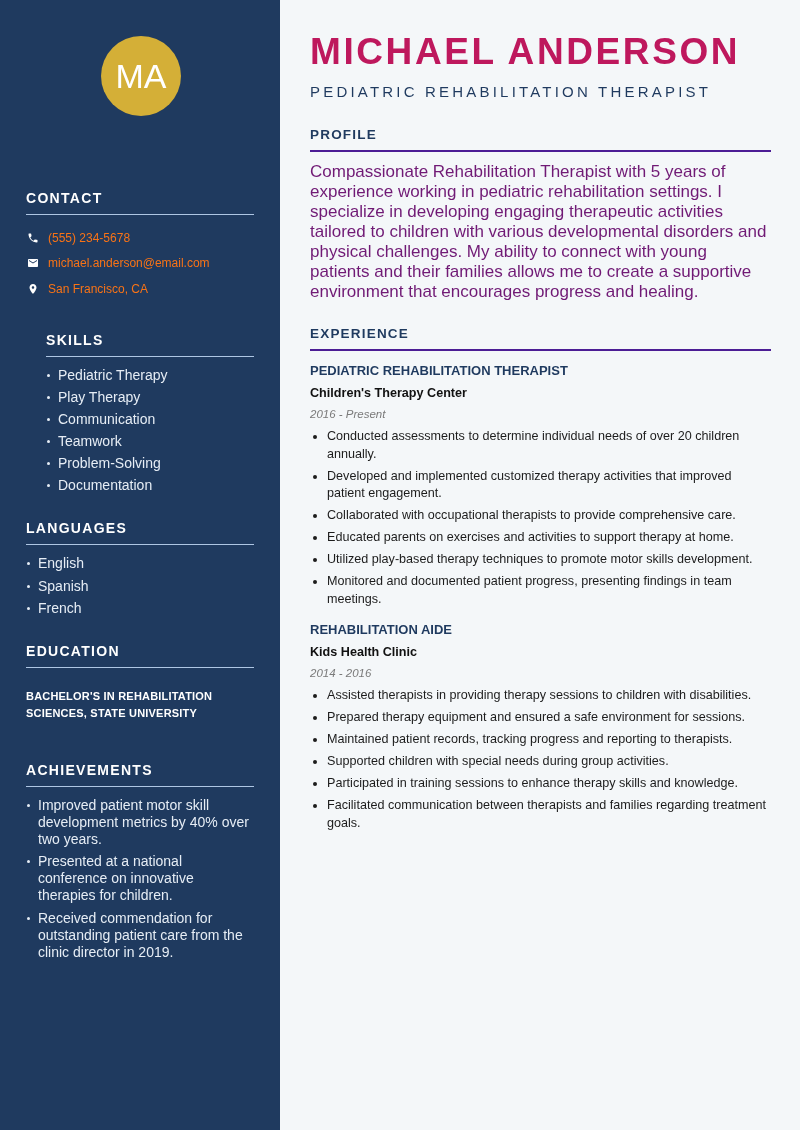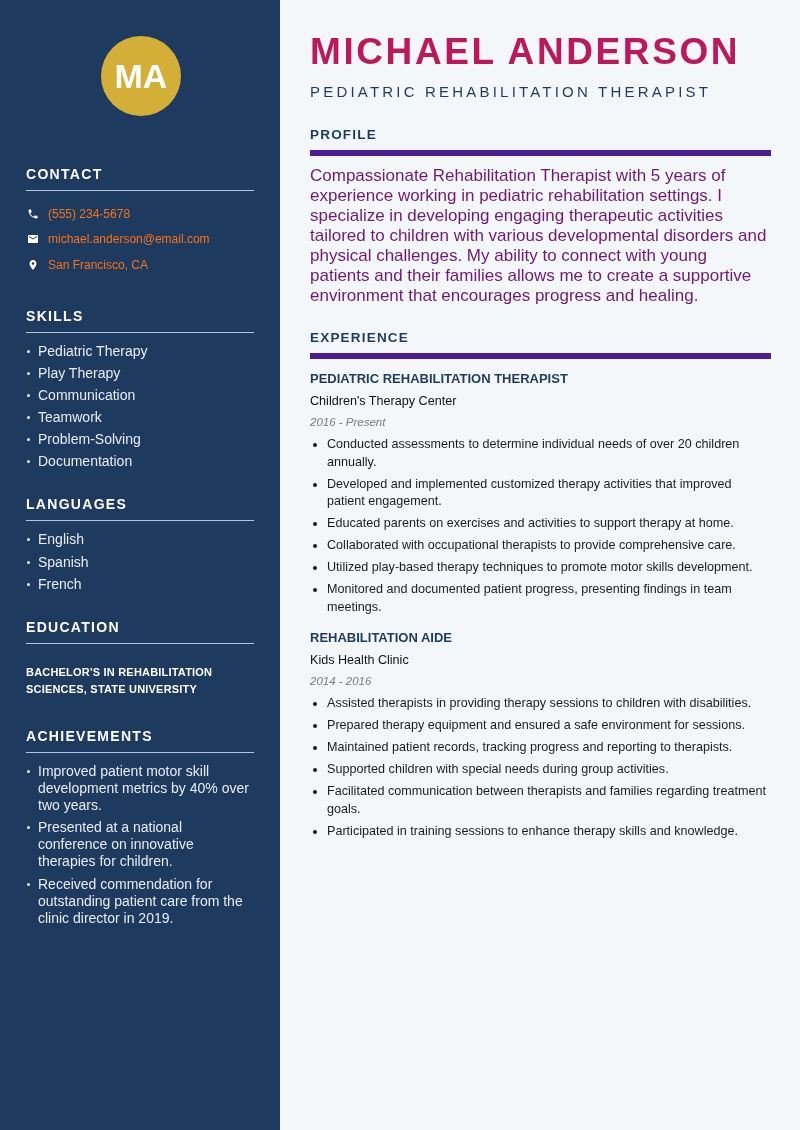--- a/index.html
+++ b/index.html
@@ -19,27 +19,27 @@
       color: #ffffff;
       padding: 36px 26px 0 26px;
       flex-shrink: 0;
     }
     .avatar {
       width: 80px; height: 80px;
       border-radius: 50%;
       background: #d4af37;
       margin: 0 0 0 75px;
       display: flex; align-items: center; justify-content: center;
-      font-weight: 700;
+      font-weight: 400;
       font-size: 34px;
       color: #ffffff;
       letter-spacing: 0px;
     }
     .side-section { margin-top: 50px; }
-    .side-section.first { margin-top: 50px; }
+    .side-section.first { margin-top: 74px; }
     .side-heading {
       font-weight: 700;
       font-size: 14px;
       letter-spacing: 1.3px;
       color: #ffffff;
       padding-bottom: 8px;
       border-bottom: 1px solid #aec6e3;
       margin-bottom: 10px;
     }
     .contact-row {
@@ -61,24 +61,24 @@
       line-height: 17px;
       margin-bottom: 5.2px;
       color: #e6edf5;
     }
     .side-list li::before {
       content: "";
       position: absolute; left: 1px; top: 7px;
       width: 3px; height: 3px; border-radius: 50%;
       background: #e6edf5;
     }
-    .side-section.skills { margin-top: 30px; }
+    .side-section.skills { margin-top: 30px; margin-left: 20px; }
     .side-section.languages { margin-top: 26px; }
     .side-section.education { margin-top: 26px; }
-    .side-section.achievements { margin-top: 30px; }
+    .side-section.achievements { margin-top: 40px; }
     .edu-text {
       font-weight: 700;
       font-size: 11px;
       line-height: 17px;
       letter-spacing: 0.2px;
       color: #ffffff;
       text-transform: uppercase;
       margin-top: 20px;
     }
     .ach-list li { margin-bottom: 5.5px; }
@@ -103,39 +103,39 @@
       margin-top: 9px;
       line-height: 18px;
     }
     .main-section { margin-top: 26px; }
     .main-heading {
       font-weight: 700;
       font-size: 13.5px;
       letter-spacing: 1.2px;
       color: #1f3a5f;
       padding-bottom: 8px;
-      border-bottom: 6px solid #4c1d95;
+      border-bottom: 2px solid #4c1d95;
       margin-bottom: 10px;
     }
     .profile-text {
       font-size: 17px;
       line-height: 20px;
       color: #701a75;
     }
     .exp-section { margin-top: 24px; }
     .job { margin-bottom: 12px; }
     .job-title {
       font-weight: 700;
       font-size: 13px;
       color: #1f3a5f;
       line-height: 20px;
       margin-top: 2px;
     }
     .job-company {
-      font-weight: 400;
+      font-weight: 700;
       font-size: 12.6px;
       color: #111111;
       line-height: 20px;
       margin-top: 2px;
     }
     .job-dates {
       font-style: italic;
       font-size: 11.5px;
       color: #7a7a7a;
       line-height: 20px;
@@ -242,34 +242,34 @@
   <section class="main-section exp-section">
     <h2 class="main-heading">EXPERIENCE</h2>
 
     <div class="job">
       <div class="job-title">PEDIATRIC REHABILITATION THERAPIST</div>
       <div class="job-company">Children's Therapy Center</div>
       <div class="job-dates">2016 - Present</div>
       <ul class="job-list">
         <li>Conducted assessments to determine individual needs of over 20 children annually.</li>
         <li>Developed and implemented customized therapy activities that improved patient engagement.</li>
+        <li>Collaborated with occupational therapists to provide comprehensive care.</li>
         <li>Educated parents on exercises and activities to support therapy at home.</li>
-        <li>Collaborated with occupational therapists to provide comprehensive care.</li>
         <li>Utilized play-based therapy techniques to promote motor skills development.</li>
         <li>Monitored and documented patient progress, presenting findings in team meetings.</li>
       </ul>
     </div>
 
     <div class="job">
       <div class="job-title">REHABILITATION AIDE</div>
       <div class="job-company">Kids Health Clinic</div>
       <div class="job-dates">2014 - 2016</div>
       <ul class="job-list">
         <li>Assisted therapists in providing therapy sessions to children with disabilities.</li>
         <li>Prepared therapy equipment and ensured a safe environment for sessions.</li>
         <li>Maintained patient records, tracking progress and reporting to therapists.</li>
         <li>Supported children with special needs during group activities.</li>
+        <li>Participated in training sessions to enhance therapy skills and knowledge.</li>
         <li>Facilitated communication between therapists and families regarding treatment goals.</li>
-        <li>Participated in training sessions to enhance therapy skills and knowledge.</li>
       </ul>
     </div>
   </section>
 </main>
 
 </body></html>

